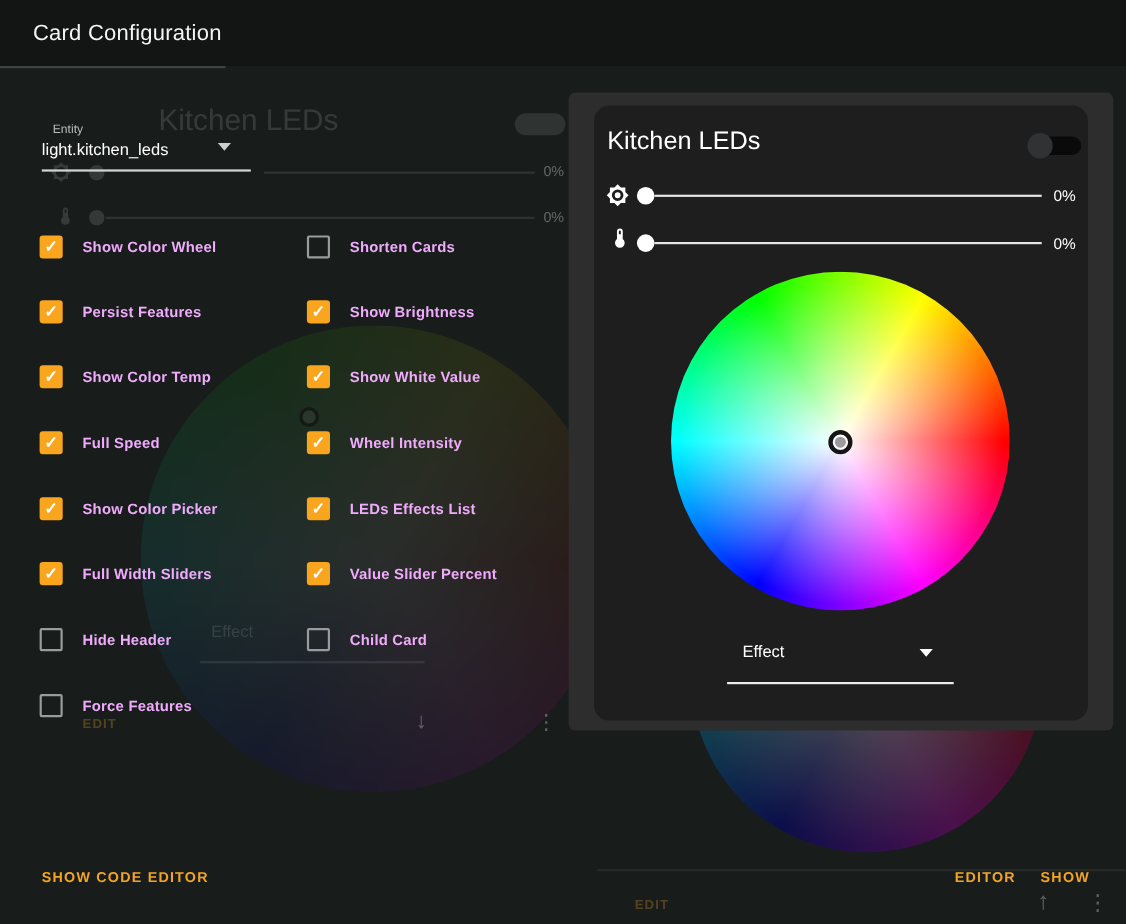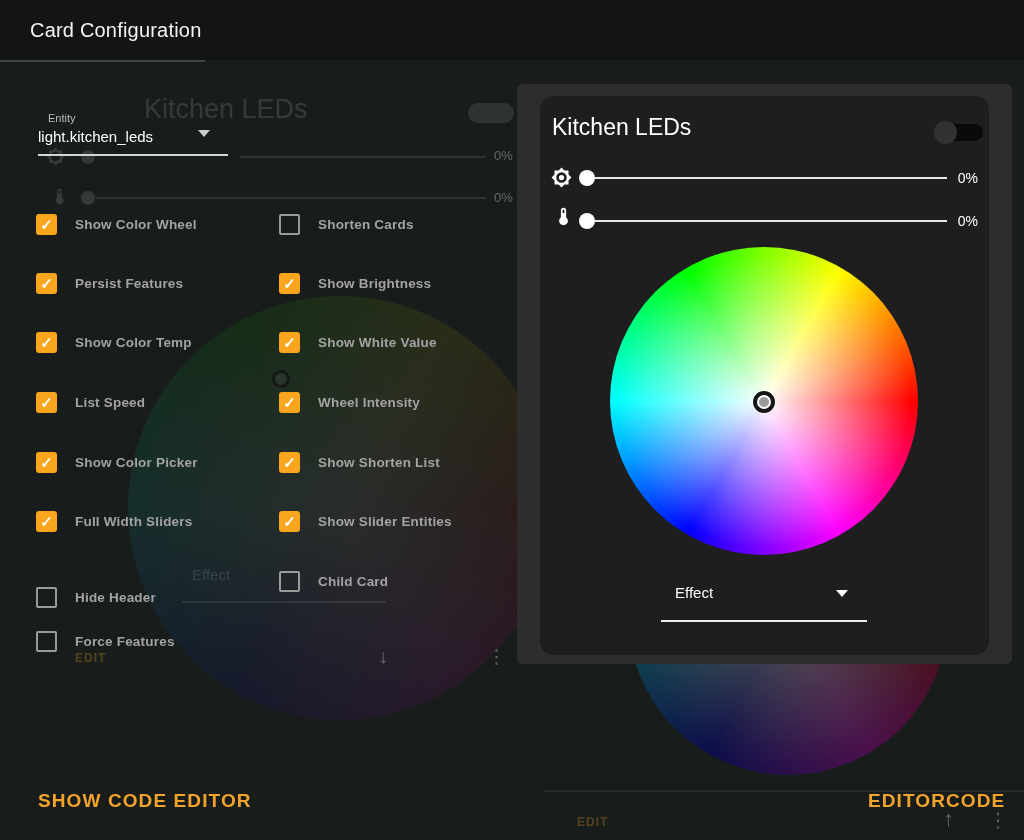--- a/index.html
+++ b/index.html
@@ -36,24 +36,24 @@
   .entity-label{left:48px;top:112px;font-size:11px;color:#b9bdbc;}
   .entity-value{left:38px;top:128px;font-size:15px;font-weight:500;color:#fff;}
   .entity-arrow{left:198px;top:130px;width:0;height:0;border-left:6px solid transparent;border-right:6px solid transparent;border-top:7px solid #cbcecd;}
   .entity-underline{left:38px;top:154px;width:190px;height:2px;background:#d4d6d5;}
 
   
   .cbrow{position:absolute;display:flex;align-items:center;height:22px;}
   .cb{width:21px;height:21px;border-radius:3px;display:flex;align-items:center;justify-content:center;flex:0 0 auto;}
   .cb--on{background:#f9a51d;color:#fff;font-size:15px;font-weight:700;line-height:21px;}
   .cb--off{border:2px solid #989d9c;border-radius:2px;background:transparent;color:transparent;}
-  .cblabel{margin-left:18px;font-size:13.5px;font-weight:600;color:#a3a3a3;letter-spacing:.2px;white-space:nowrap;}
-
-  
-  .txtbtn{position:absolute;font-size:19px;font-weight:700;letter-spacing:1.1px;color:#f2a42a;cursor:pointer;z-index:40;}
+  .cblabel{margin-left:18px;font-size:13.5px;font-weight:600;color:#f0abfc;letter-spacing:.2px;white-space:nowrap;}
+
+  
+  .txtbtn{position:absolute;font-size:13px;font-weight:700;letter-spacing:1.1px;color:#f2a42a;cursor:pointer;z-index:40;}
 
   
   .panel{position:absolute;left:517px;top:84px;width:495px;height:580px;background:#2d2d2d;border-radius:6px;z-index:10;}
   .card{position:absolute;left:23px;top:12px;width:449px;height:559px;background:#1e1e1f;border-radius:14px;}
   .card-title{position:absolute;left:12px;top:18px;font-size:23px;color:#fff;}
   .toggle{position:absolute;left:394px;top:24px;width:52px;height:26px;}
   .toggle-track{position:absolute;left:7px;top:4px;width:42px;height:17px;border-radius:9px;background:#0a0a0a;}
   .toggle-knob{position:absolute;left:0;top:1px;width:23px;height:23px;border-radius:50%;background:#313233;}
   .slider-icon{position:absolute;width:21px;height:21px;}
   .slider-thumb{position:absolute;width:16px;height:16px;border-radius:50%;background:#fff;}
@@ -128,58 +128,58 @@
   <div class="cbrow" style="left:36px;top:331px">
     <span class="cb cb--on">✓</span>
     <span class="cblabel">Show Color Temp</span>
   </div>
   <div class="cbrow" style="left:279px;top:331px">
     <span class="cb cb--on">✓</span>
     <span class="cblabel">Show White Value</span>
   </div>
   <div class="cbrow" style="left:36px;top:391px">
     <span class="cb cb--on">✓</span>
-    <span class="cblabel">List Speed</span>
+    <span class="cblabel">Full Speed</span>
   </div>
   <div class="cbrow" style="left:279px;top:391px">
     <span class="cb cb--on">✓</span>
     <span class="cblabel">Wheel Intensity</span>
   </div>
   <div class="cbrow" style="left:36px;top:451px">
     <span class="cb cb--on">✓</span>
     <span class="cblabel">Show Color Picker</span>
   </div>
   <div class="cbrow" style="left:279px;top:451px">
     <span class="cb cb--on">✓</span>
-    <span class="cblabel">Show Shorten List</span>
+    <span class="cblabel">LEDs Effects List</span>
   </div>
   <div class="cbrow" style="left:36px;top:510px">
     <span class="cb cb--on">✓</span>
     <span class="cblabel">Full Width Sliders</span>
   </div>
   <div class="cbrow" style="left:279px;top:510px">
     <span class="cb cb--on">✓</span>
-    <span class="cblabel">Show Slider Entities</span>
-  </div>
-  <div class="cbrow" style="left:36px;top:586px">
+    <span class="cblabel">Value Slider Percent</span>
+  </div>
+  <div class="cbrow" style="left:36px;top:570px">
     <span class="cb cb--off"></span>
     <span class="cblabel">Hide Header</span>
   </div>
   <div class="cbrow" style="left:279px;top:570px">
     <span class="cb cb--off"></span>
     <span class="cblabel">Child Card</span>
   </div>
   <div class="cbrow" style="left:36px;top:630px">
     <span class="cb cb--off"></span>
     <span class="cblabel">Force Features</span>
   </div>
 
   <div class="txtbtn" style="left:38px;top:790px">SHOW CODE EDITOR</div>
   <div class="txtbtn" style="left:868px;top:790px">EDITOR</div>
-  <div class="txtbtn" style="left:946px;top:790px">CODE</div>
+  <div class="txtbtn" style="left:946px;top:790px">SHOW</div>
 
   <div class="panel">
     <div class="card">
       <div class="card-title">Kitchen LEDs</div>
 
       <div class="toggle">
         <div class="toggle-track"></div>
         <div class="toggle-knob"></div>
       </div>
 

